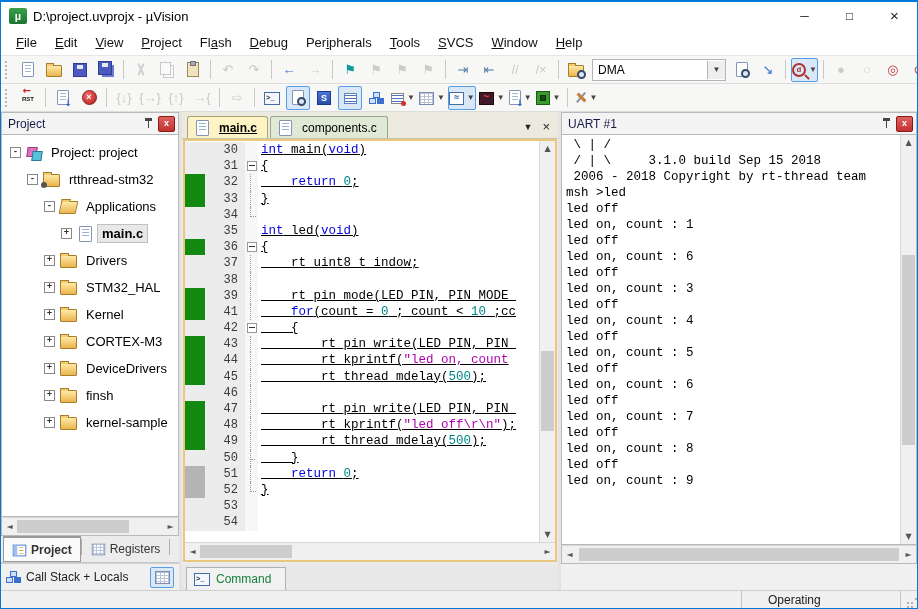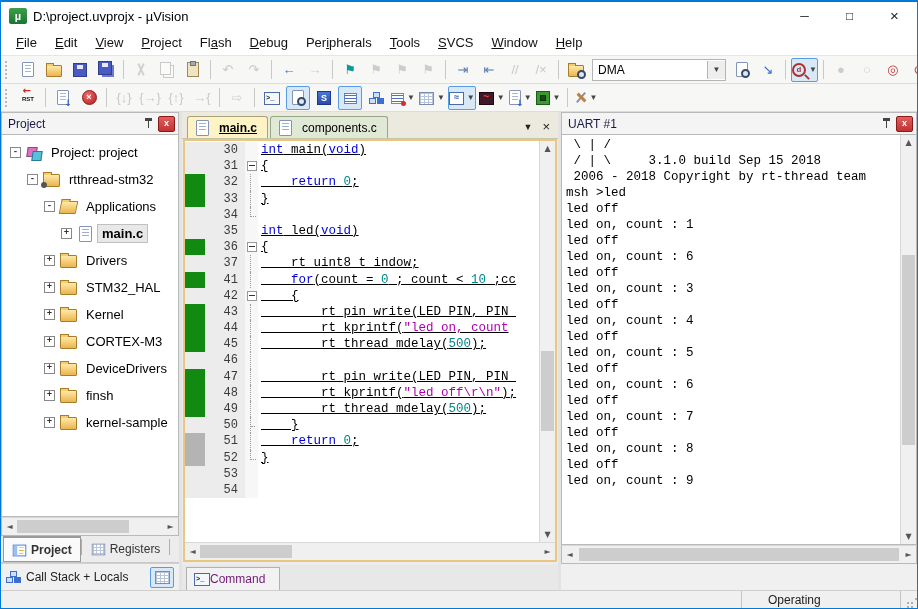--- a/index.html
+++ b/index.html
@@ -133,21 +133,21 @@
   .cf{width:13px;flex:none;background:#f7f7f7;position:relative;}
   .fbox{position:absolute;left:2px;top:3px;width:8px;height:8px;border:1px solid #999;background:#fff;}
   .fbox::after{content:"";position:absolute;left:1px;right:1px;top:3px;height:1px;background:#333;}
   .fv{position:absolute;left:5px;top:0;bottom:0;border-left:1px dotted #999;}
   .fend{position:absolute;left:5px;top:0;height:9px;width:5px;border-left:1px dotted #999;border-bottom:1px dotted #999;}
   .fmid{position:absolute;left:5px;top:0;bottom:0;border-left:1px dotted #999;}
   .fmid::after{content:"";position:absolute;left:0;top:8px;width:4px;height:1px;border-bottom:1px dotted #999;}
   .cc{flex:1;overflow:hidden;padding-left:3px;color:#000;text-decoration:underline;}
   .cc .k{color:#0000e0;} .cc .n{color:#008888;} .cc .s{color:#b000b0;} .cc .p{color:#000;}
   .cmdrow{height:25px;background:#e8e8e8;display:flex;align-items:flex-end;padding-left:4px;margin-top:3px;flex:none;}
-  .cmdtab{display:flex;align-items:center;height:22px;padding:0 14px 0 7px;background:#f2f2f2;border:1px solid #b0b0b0;border-bottom:none;font-size:12px;color:#701a75;}
+  .cmdtab{display:flex;align-items:center;gap:6px;height:22px;padding:0 14px 0 7px;background:#f2f2f2;border:1px solid #b0b0b0;border-bottom:none;font-size:12px;color:#15803d;}
   
   .consolewrap{flex:1;display:flex;border:1px solid #b9b9b9;border-top:none;background:#fff;min-height:0;}
   .console{flex:1;overflow:hidden;font:12.5px/16px "Liberation Mono",monospace;color:#000;padding:2px 0 0 4px;}
   .cline{white-space:pre;height:16px;}
   .col3gap{height:26px;flex:none;}
   
   .statusbar{height:17px;background:#f0f0f0;border-top:1px solid #cfcfcf;display:flex;align-items:center;font-size:12px;color:#222;flex:none;}
   .sbsep{width:1px;height:100%;background:#c4c4c4;flex:none;}
   .sbleft{flex:1;}
   .sbsim{width:158px;padding-left:26px;box-sizing:border-box;}
@@ -466,20 +466,22 @@
         <div class="ebody">
           <div class="ecode" id="code">
               <div class="crow"><span class="cm"></span><span class="cn">30</span><span class="cf"></span><span class="cc"><span class="k">int</span><span class="p"> main(</span><span class="k">void</span><span class="p">)</span></span></div>
               <div class="crow"><span class="cm"></span><span class="cn">31</span><span class="cf"><span class="fbox"></span></span><span class="cc"><span class="p">{</span></span></div>
               <div class="crow"><span class="cm g"></span><span class="cn">32</span><span class="cf"><span class="fv"></span></span><span class="cc"><span class="p">    </span><span class="k">return</span><span class="p"> </span><span class="n">0</span><span class="p">;</span></span></div>
               <div class="crow"><span class="cm g"></span><span class="cn">33</span><span class="cf"><span class="fv"></span></span><span class="cc"><span class="p">}</span></span></div>
               <div class="crow"><span class="cm"></span><span class="cn">34</span><span class="cf"><span class="fend"></span></span><span class="cc"></span></div>
               <div class="crow"><span class="cm"></span><span class="cn">35</span><span class="cf"></span><span class="cc"><span class="k">int</span><span class="p"> led(</span><span class="k">void</span><span class="p">)</span></span></div>
               <div class="crow"><span class="cm g"></span><span class="cn">36</span><span class="cf"><span class="fbox"></span></span><span class="cc"><span class="p">{</span></span></div>
               <div class="crow"><span class="cm"></span><span class="cn">37</span><span class="cf"><span class="fv"></span></span><span class="cc"><span class="p">    rt_uint8_t indow;</span></span></div>
+              <div class="crow"><span class="cm"></span><span class="cn">38</span><span class="cf"><span class="fv"></span></span><span class="cc"></span></div>
+              <div class="crow"><span class="cm g"></span><span class="cn">39</span><span class="cf"><span class="fv"></span></span><span class="cc"><span class="p">    rt_pin_mode(LED_PIN, PIN_MODE_</span></span></div>
               <div class="crow"><span class="cm g"></span><span class="cn">41</span><span class="cf"><span class="fv"></span></span><span class="cc"><span class="p">    </span><span class="k">for</span><span class="p">(count = </span><span class="n">0</span><span class="p"> ; count &lt; </span><span class="n">10</span><span class="p"> ;cc</span></span></div>
               <div class="crow"><span class="cm"></span><span class="cn">42</span><span class="cf"><span class="fbox"></span></span><span class="cc"><span class="p">    {</span></span></div>
               <div class="crow"><span class="cm g"></span><span class="cn">43</span><span class="cf"><span class="fv"></span></span><span class="cc"><span class="p">        rt_pin_write(LED_PIN, PIN_</span></span></div>
               <div class="crow"><span class="cm g"></span><span class="cn">44</span><span class="cf"><span class="fv"></span></span><span class="cc"><span class="p">        rt_kprintf(</span><span class="s">"led on, count</span></span></div>
               <div class="crow"><span class="cm g"></span><span class="cn">45</span><span class="cf"><span class="fv"></span></span><span class="cc"><span class="p">        rt_thread_mdelay(</span><span class="n">500</span><span class="p">);</span></span></div>
               <div class="crow"><span class="cm"></span><span class="cn">46</span><span class="cf"><span class="fv"></span></span><span class="cc"></span></div>
               <div class="crow"><span class="cm g"></span><span class="cn">47</span><span class="cf"><span class="fv"></span></span><span class="cc"><span class="p">        rt_pin_write(LED_PIN, PIN_</span></span></div>
               <div class="crow"><span class="cm g"></span><span class="cn">48</span><span class="cf"><span class="fv"></span></span><span class="cc"><span class="p">        rt_kprintf(</span><span class="s">"led off\r\n"</span><span class="p">);</span></span></div>
               <div class="crow"><span class="cm g"></span><span class="cn">49</span><span class="cf"><span class="fv"></span></span><span class="cc"><span class="p">        rt_thread_mdelay(</span><span class="n">500</span><span class="p">);</span></span></div>
               <div class="crow"><span class="cm"></span><span class="cn">50</span><span class="cf"><span class="fmid"></span></span><span class="cc"><span class="p">    }</span></span></div>

